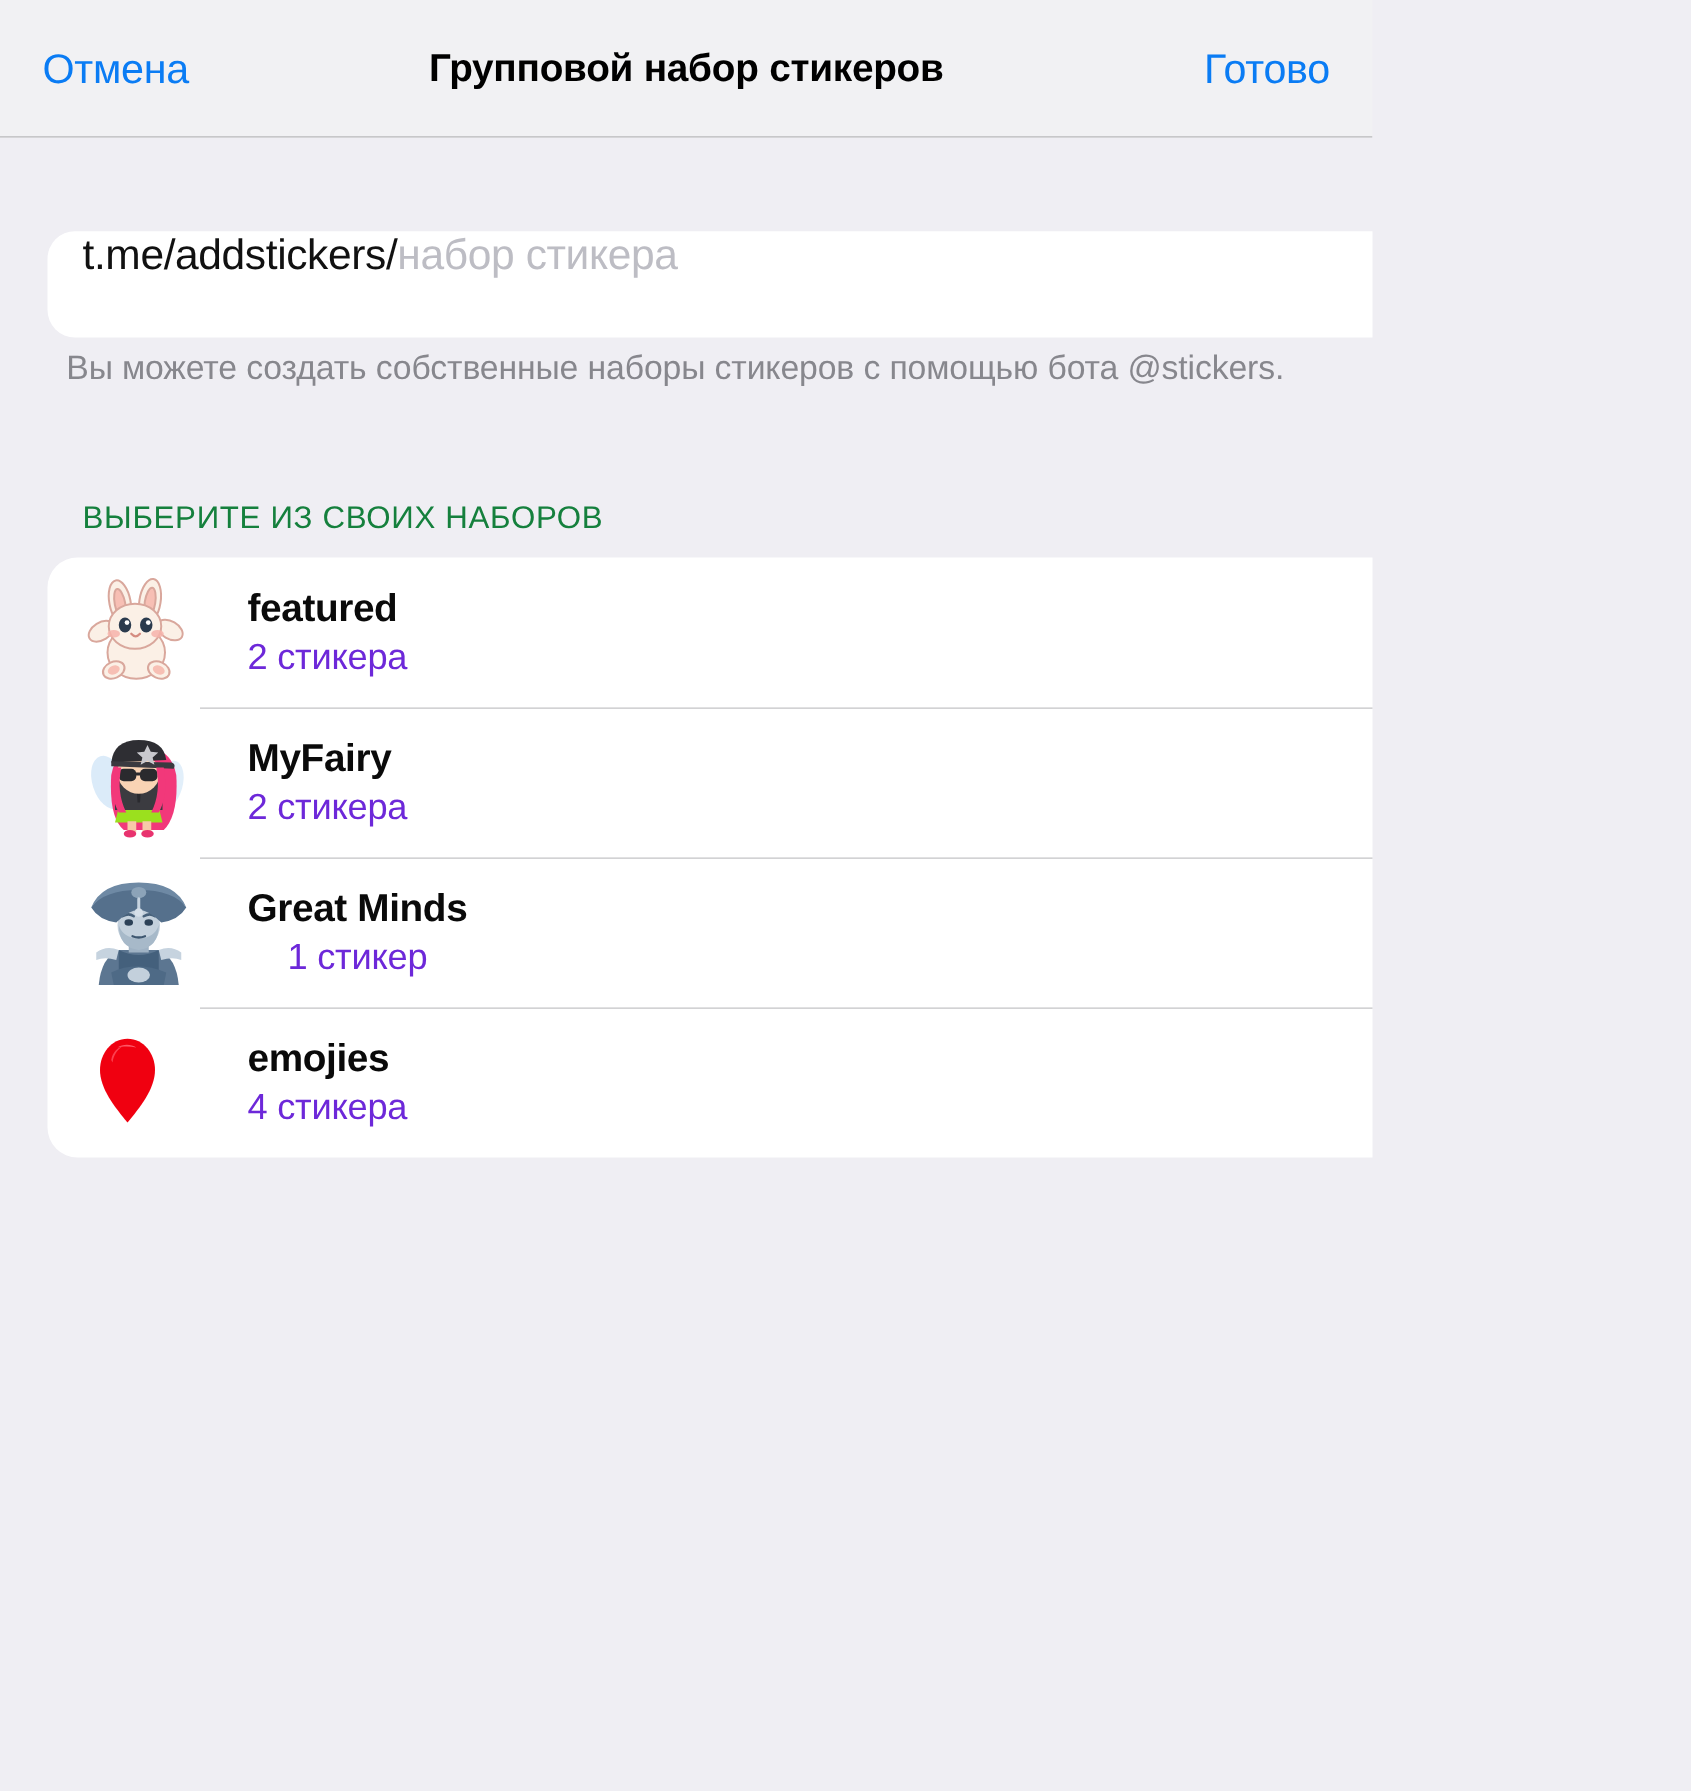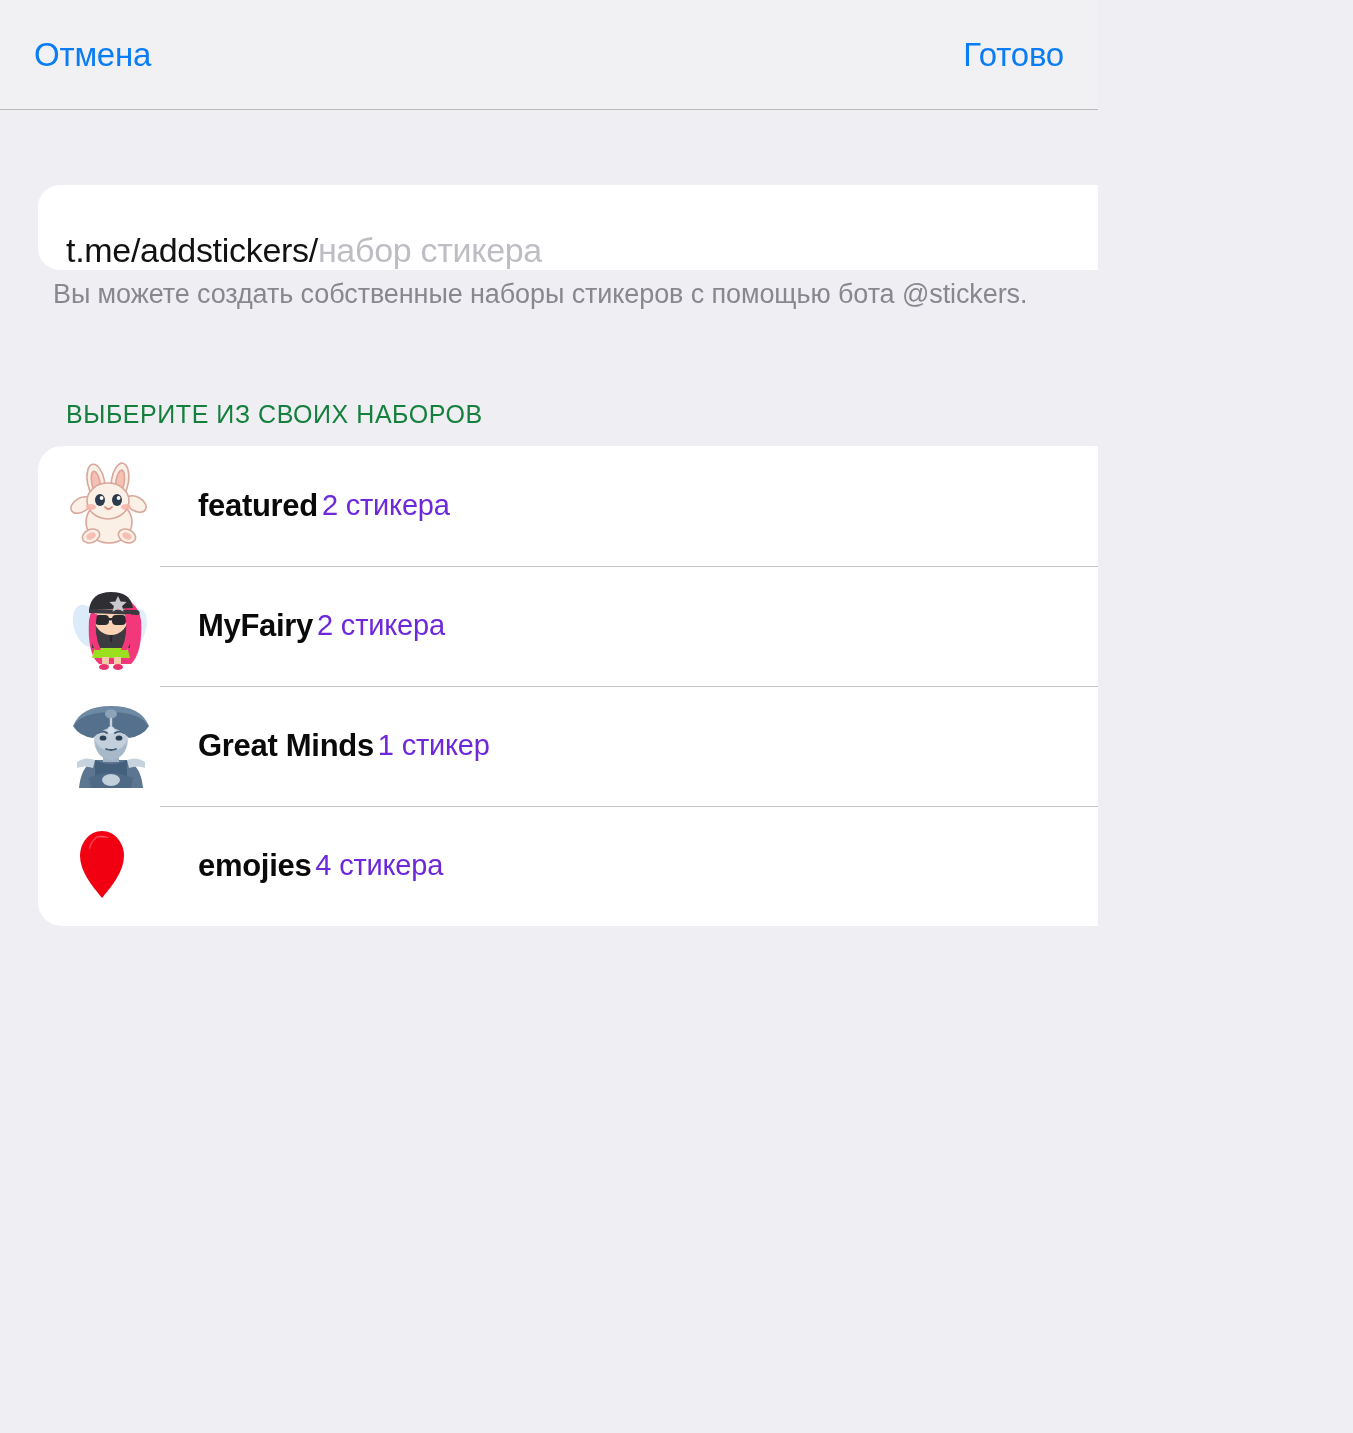--- a/index.html
+++ b/index.html
@@ -57,21 +57,21 @@
 
   .url-card {
     position: absolute;
     left: 38px;
     top: 185px;
     width: 1279px;
     height: 85px;
     background: #FFFFFF;
     border-radius: 22px;
     display: flex;
-    align-items: flex-end;
+    align-items: flex-start;
     padding: 0 28px;
   }
   .url-text {
     font-size: 34px;
     letter-spacing: -0.3px;
     white-space: nowrap;
     display: flex;
     align-items: baseline;
   }
   .url-prefix { color: #111111; }
@@ -133,21 +133,21 @@
     flex: 0 0 98px;
     display: flex;
     align-items: center;
     justify-content: center;
     overflow: hidden;
   }
   .set-thumb svg { display: block; }
 
   .set-info {
     display: flex;
-    flex-direction: row;
+    flex-direction: column;
     justify-content: center;
     margin-left: 38px;
     gap: 4px;
   }
   .set-title {
     font-size: 31px;
     font-weight: bold;
     color: #0A0A0A;
     letter-spacing: -0.3px;
     line-height: 1.18;
@@ -160,20 +160,21 @@
     text-align: center;
   }
 </style>
 </head>
 <body>
 
 <div class="screen">
 
   <div class="navbar">
     <button class="nav-btn left">Отмена</button>
+    <div class="nav-title">Групповой набор стикеров</div>
     <button class="nav-btn right">Готово</button>
   </div>
 
   <div class="url-card">
     <div class="url-text">
       <span class="url-prefix">t.me/addstickers/</span>
       <span class="url-placeholder">набор стикера</span>
     </div>
   </div>
 

